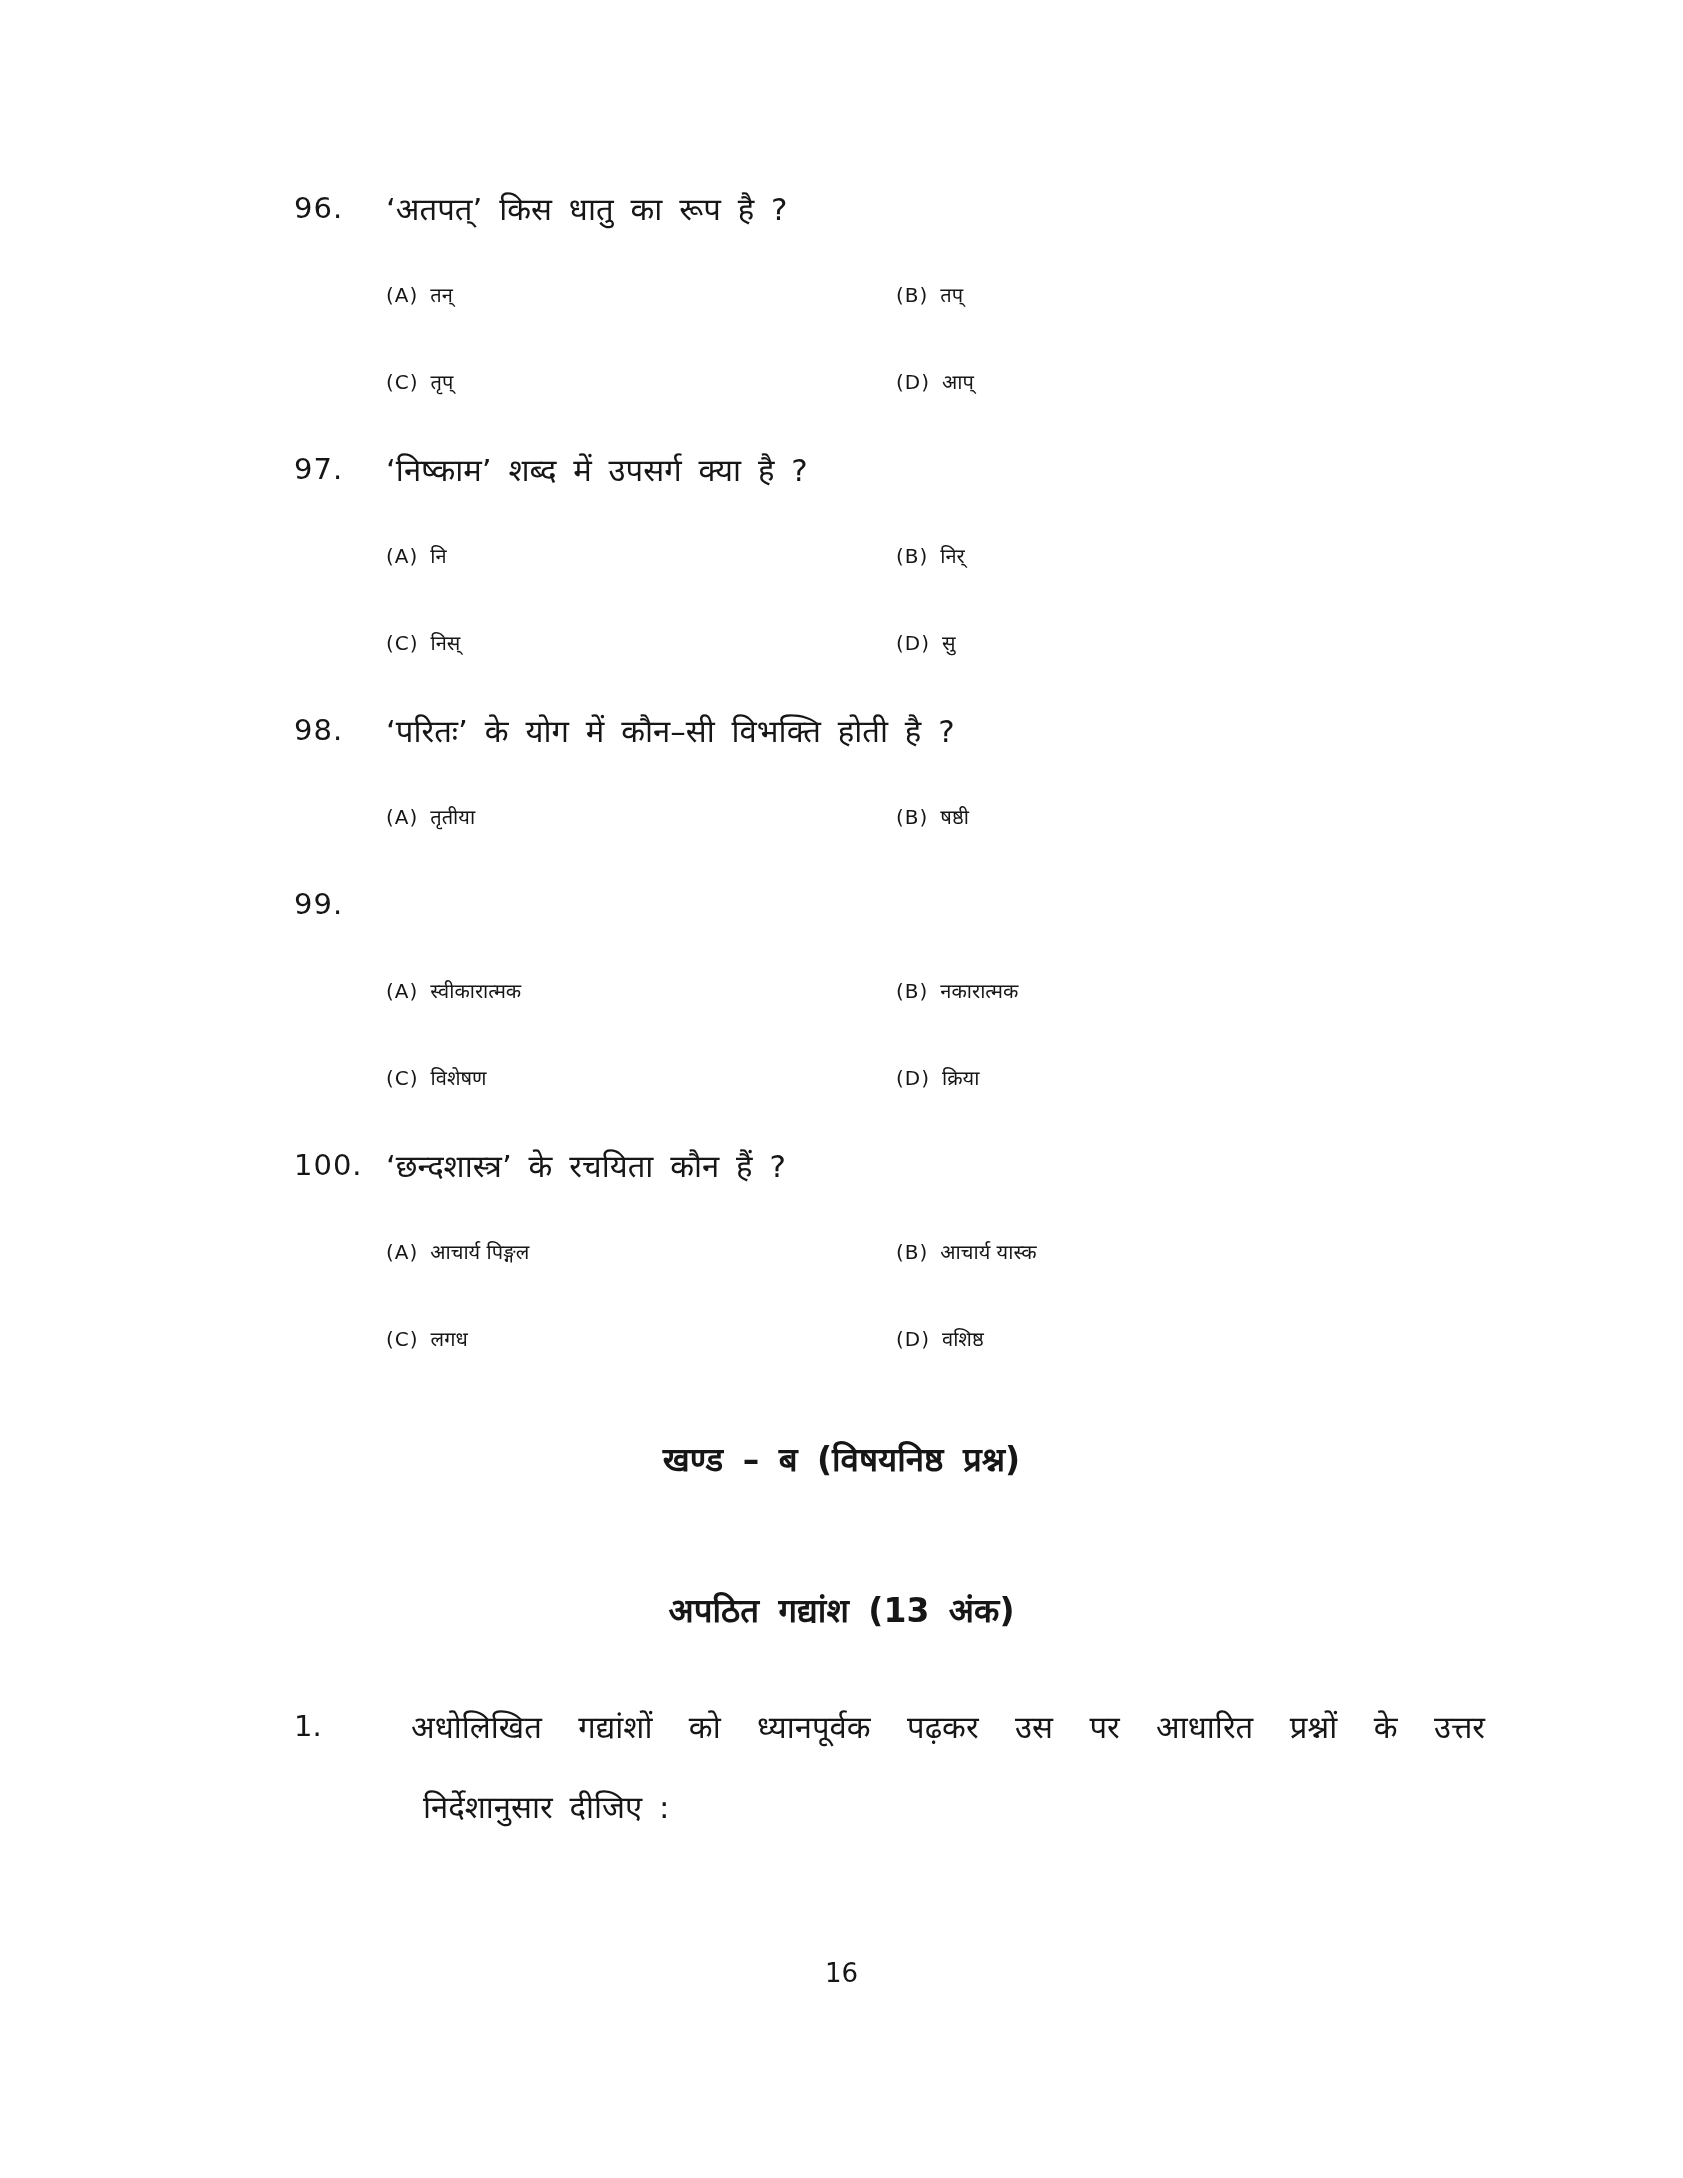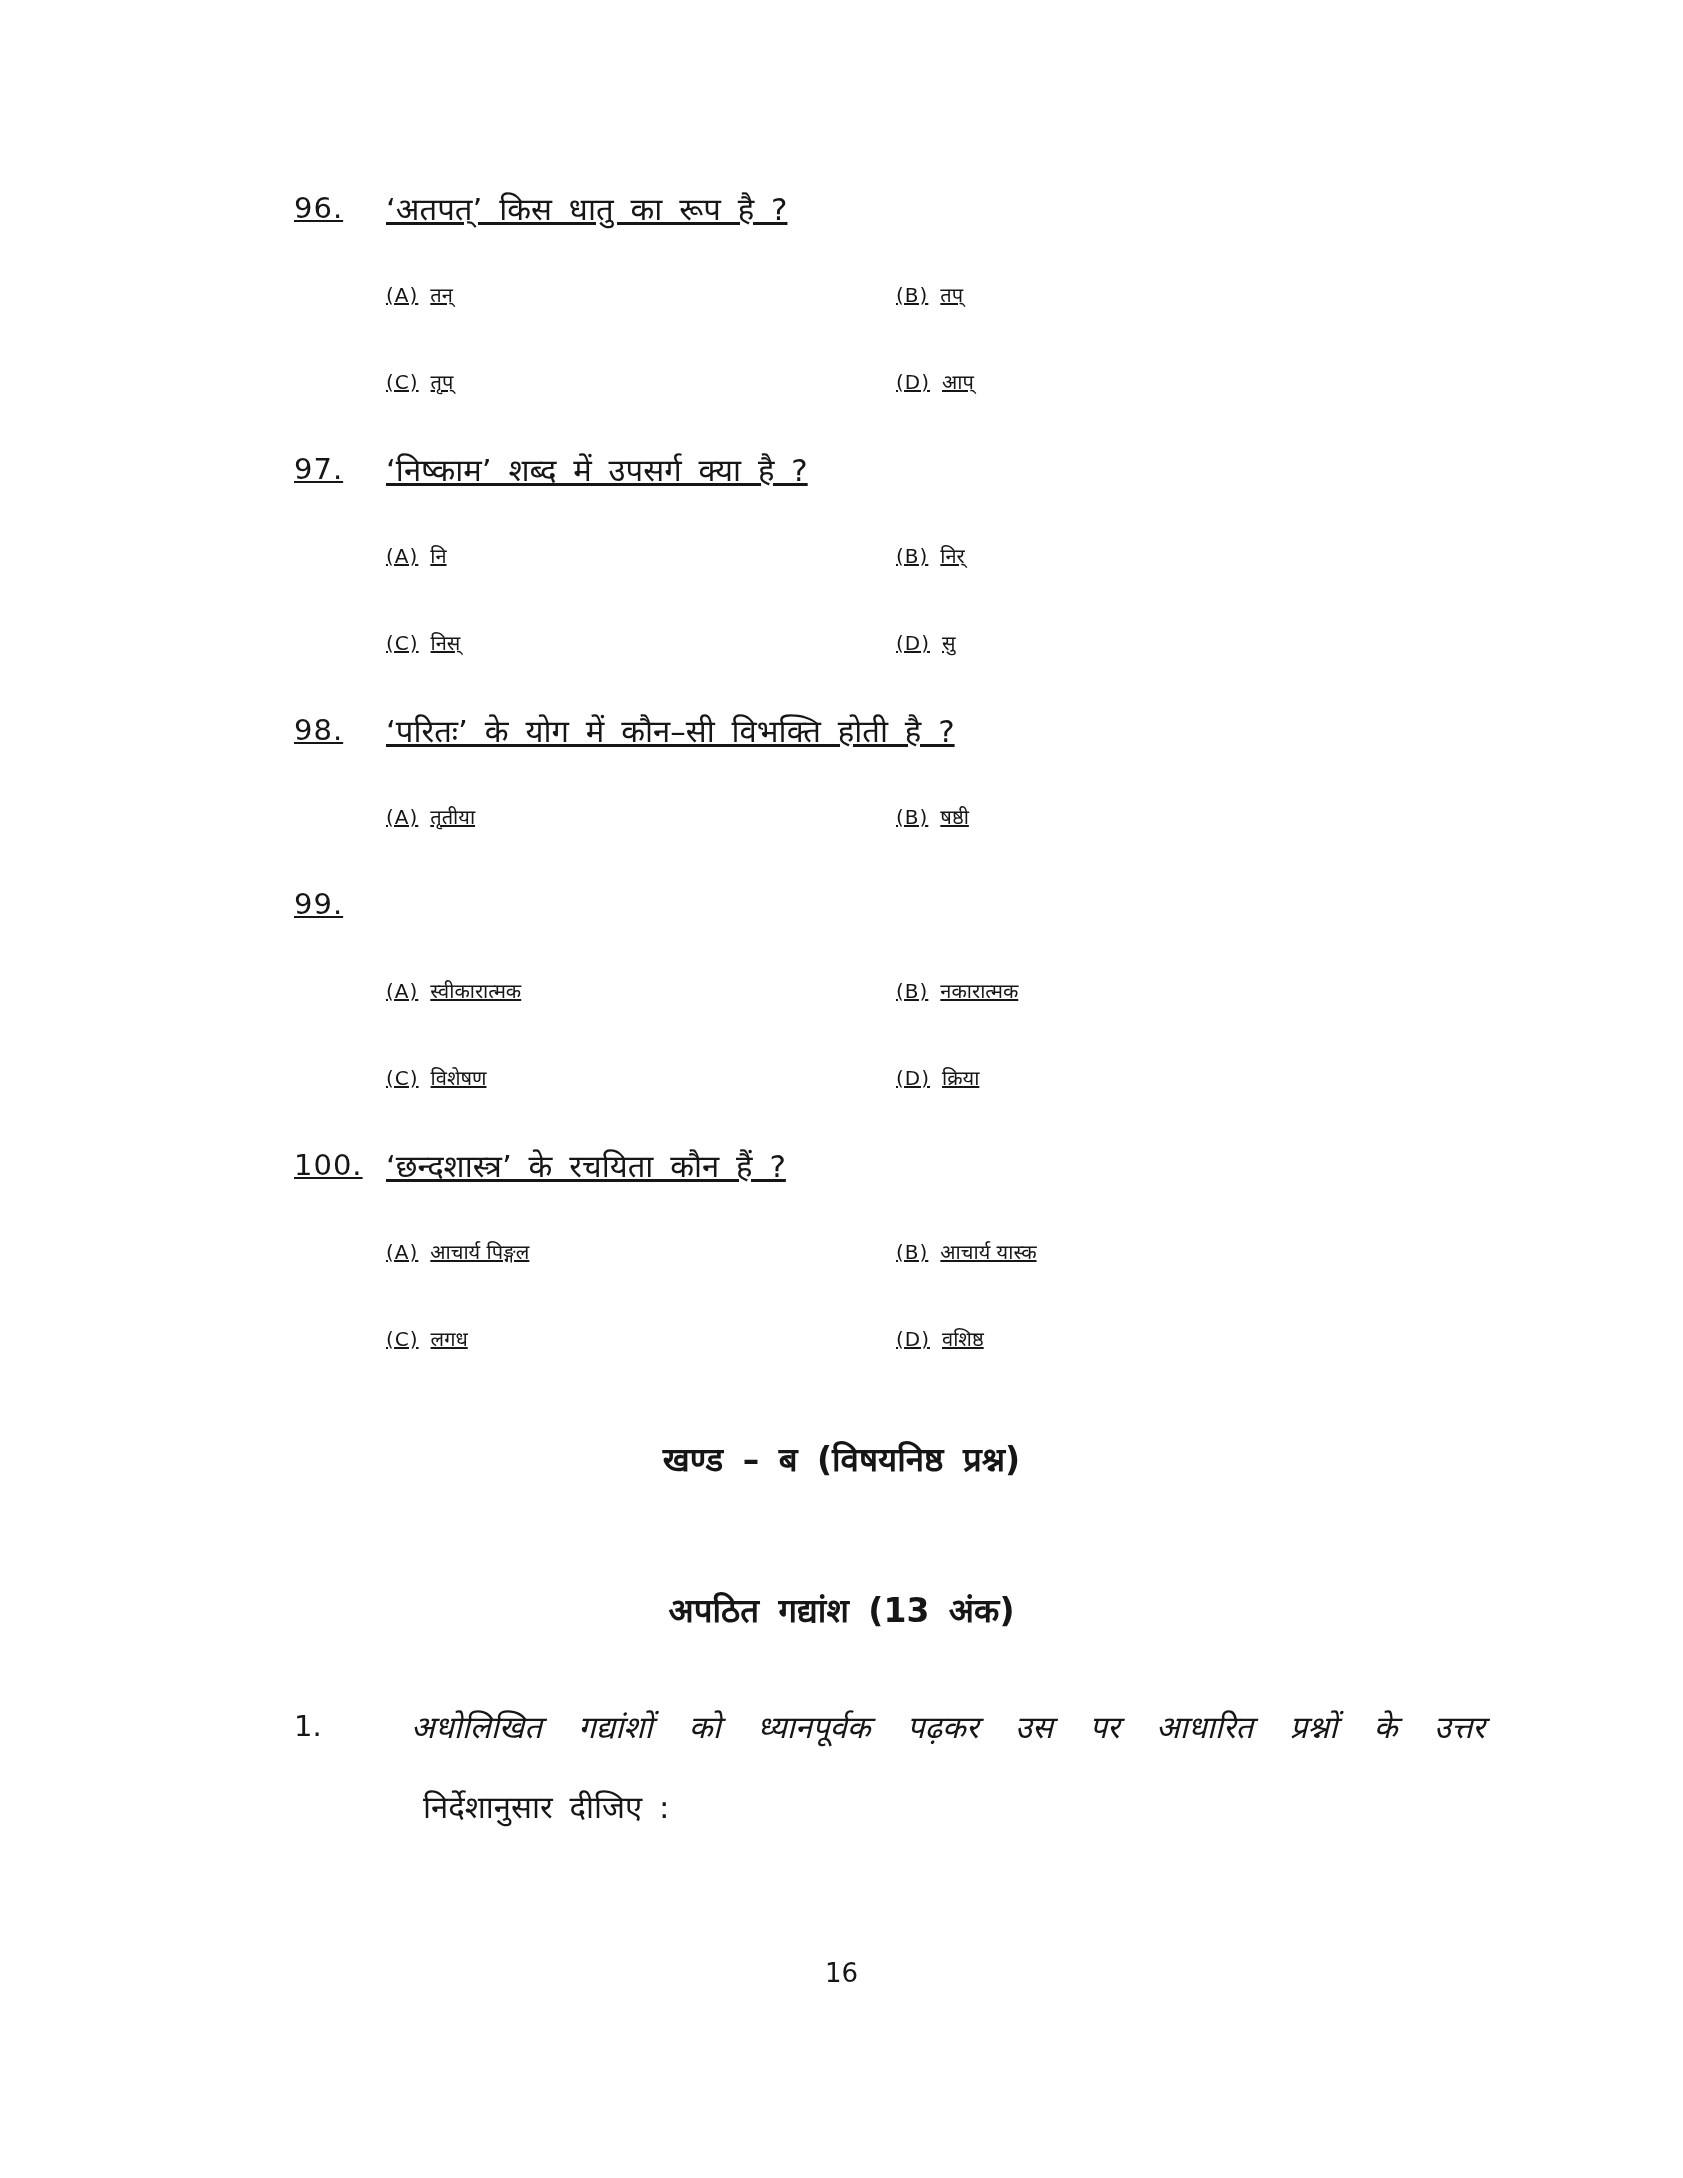--- a/index.html
+++ b/index.html
@@ -7,21 +7,21 @@
     width: 1683px; height: 2178px;
     background: #ffffff;
     color: #161616;
     font-family: "DejaVu Sans", sans-serif;
     position: relative;
     overflow: hidden;
   }
   .page { position: absolute; inset: 0; background: #ffffff; }
   .content { position: absolute; top: 164px; left: 0; width: 1683px; }
 
-  .row { height: 87px; display: flex; align-items: center; text-decoration: underline; }
+  .row { height: 87px; display: flex; align-items: center; }
 
   .qrow .qnum {
     margin-left: 294px;
     width: 92px;
     font-size: 29px;
     letter-spacing: 1px;
     flex: 0 0 auto;
   }
   .qrow .qtext {
     font-size: 31px;
@@ -58,21 +58,20 @@
     width: 117px;
     font-size: 29px;
     flex: 0 0 auto;
   }
   .subjective-row .qline1 {
     font-size: 31px;
     width: 1074px;
     text-align: justify;
     text-align-last: justify;
     white-space: normal;
-    font-style: italic;
   }
   .subjective-row2 { margin-top: 36px; height: 44px; display: flex; align-items: center; padding-left: 12px; }
   .subjective-row2 .qline2 {
     margin-left: 411px;
     font-size: 31px;
     word-spacing: 7px;
     white-space: nowrap;
   }
 
   .page-number {

